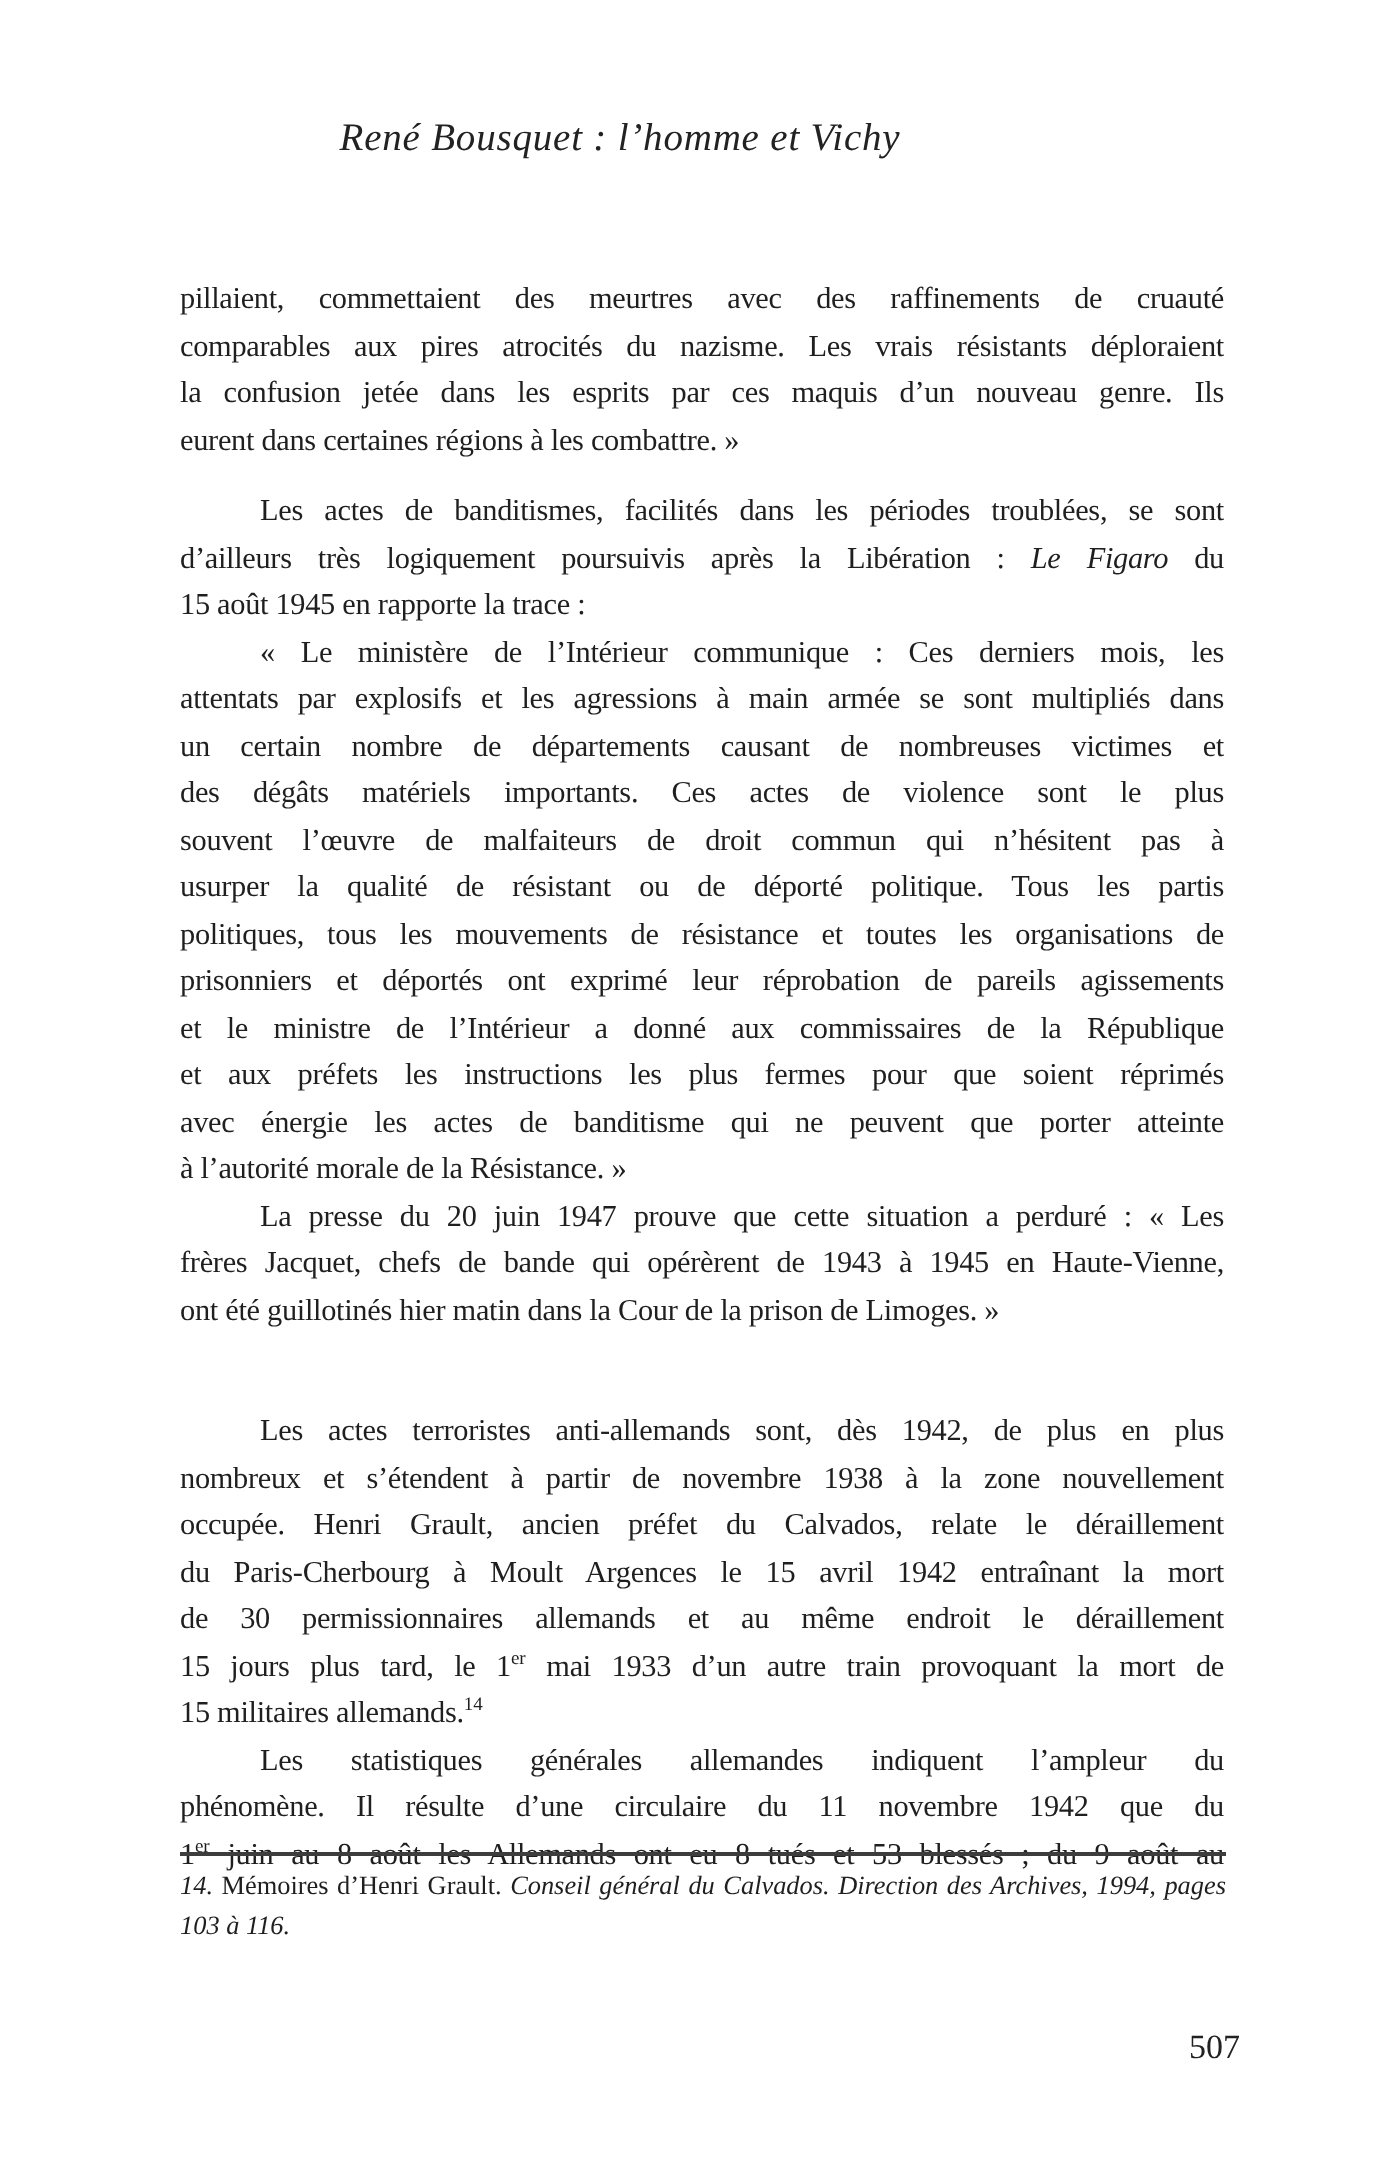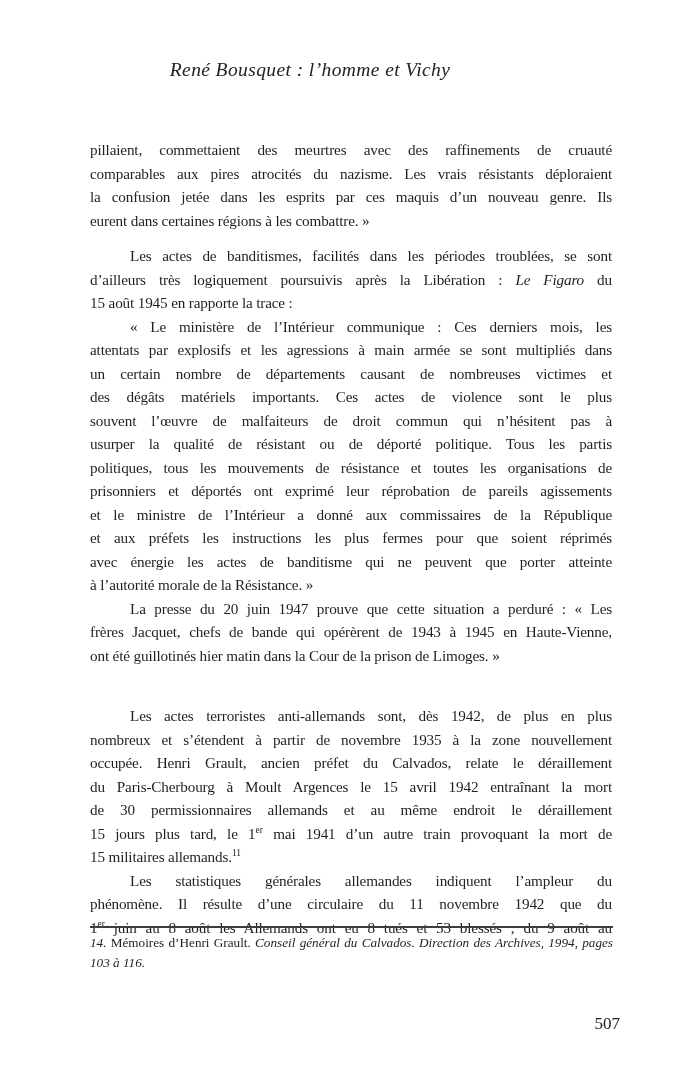--- a/index.html
+++ b/index.html
@@ -103,26 +103,26 @@
     <div class="ln">politiques, tous les mouvements de résistance et toutes les organisations de</div>
     <div class="ln">prisonniers et déportés ont exprimé leur réprobation de pareils agissements</div>
     <div class="ln">et le ministre de l’Intérieur a donné aux commissaires de la République</div>
     <div class="ln">et aux préfets les instructions les plus fermes pour que soient réprimés</div>
     <div class="ln">avec énergie les actes de banditisme qui ne peuvent que porter atteinte</div>
     <div class="ln e">à l’autorité morale de la Résistance. »</div>
     <div class="ln ind">La presse du 20 juin 1947 prouve que cette situation a perduré : « Les</div>
     <div class="ln">frères Jacquet, chefs de bande qui opérèrent de 1943 à 1945 en Haute-Vienne,</div>
     <div class="ln e">ont été guillotinés hier matin dans la Cour de la prison de Limoges. »</div>
     <div class="ln ind g2">Les actes terroristes anti-allemands sont, dès 1942, de plus en plus</div>
-    <div class="ln">nombreux et s’étendent à partir de novembre 1935 à la zone nouvellement</div>
+    <div class="ln">nombreux et s’étendent à partir de novembre 1938 à la zone nouvellement</div>
     <div class="ln">occupée. Henri Grault, ancien préfet du Calvados, relate le déraillement</div>
     <div class="ln">du Paris-Cherbourg à Moult Argences le 15 avril 1942 entraînant la mort</div>
     <div class="ln">de 30 permissionnaires allemands et au même endroit le déraillement</div>
-    <div class="ln"><span>15 jours plus tard, le 1</span><sup>er</sup><span> mai 1941 d’un autre train provoquant la mort de</span></div>
-    <div class="ln e"><span>15 militaires allemands.</span><sup>11</sup></div>
+    <div class="ln"><span>15 jours plus tard, le 1</span><sup>er</sup><span> mai 1933 d’un autre train provoquant la mort de</span></div>
+    <div class="ln e"><span>15 militaires allemands.</span><sup>14</sup></div>
     <div class="ln ind">Les statistiques générales allemandes indiquent l’ampleur du</div>
     <div class="ln">phénomène. Il résulte d’une circulaire du 11 novembre 1942 que du</div>
     <div class="ln"><span>1</span><sup>er</sup><span> juin au 8 août les Allemands ont eu 8 tués et 53 blessés ; du 9 août au</span></div>
   </div>
 
   <div class="footnote-rule"></div>
 
   <div class="footnote">
     <i>14. </i><span>Mémoires d’Henri Grault. </span><i>Conseil général du Calvados. Direction des Archives, 1994, pages 103 à 116.</i>
   </div>

